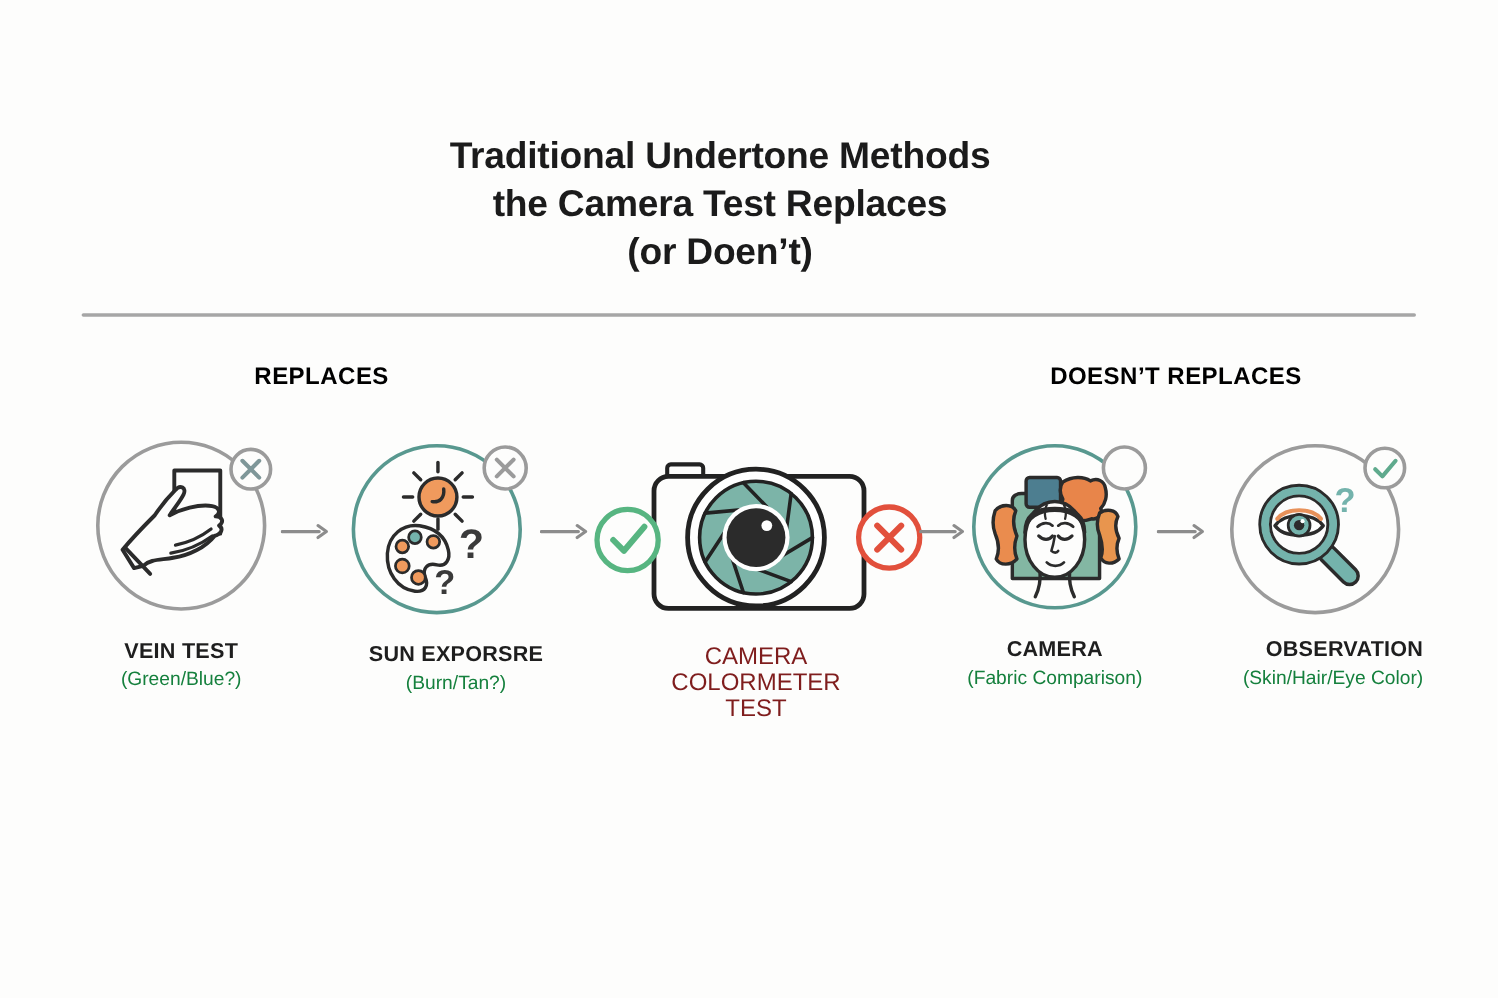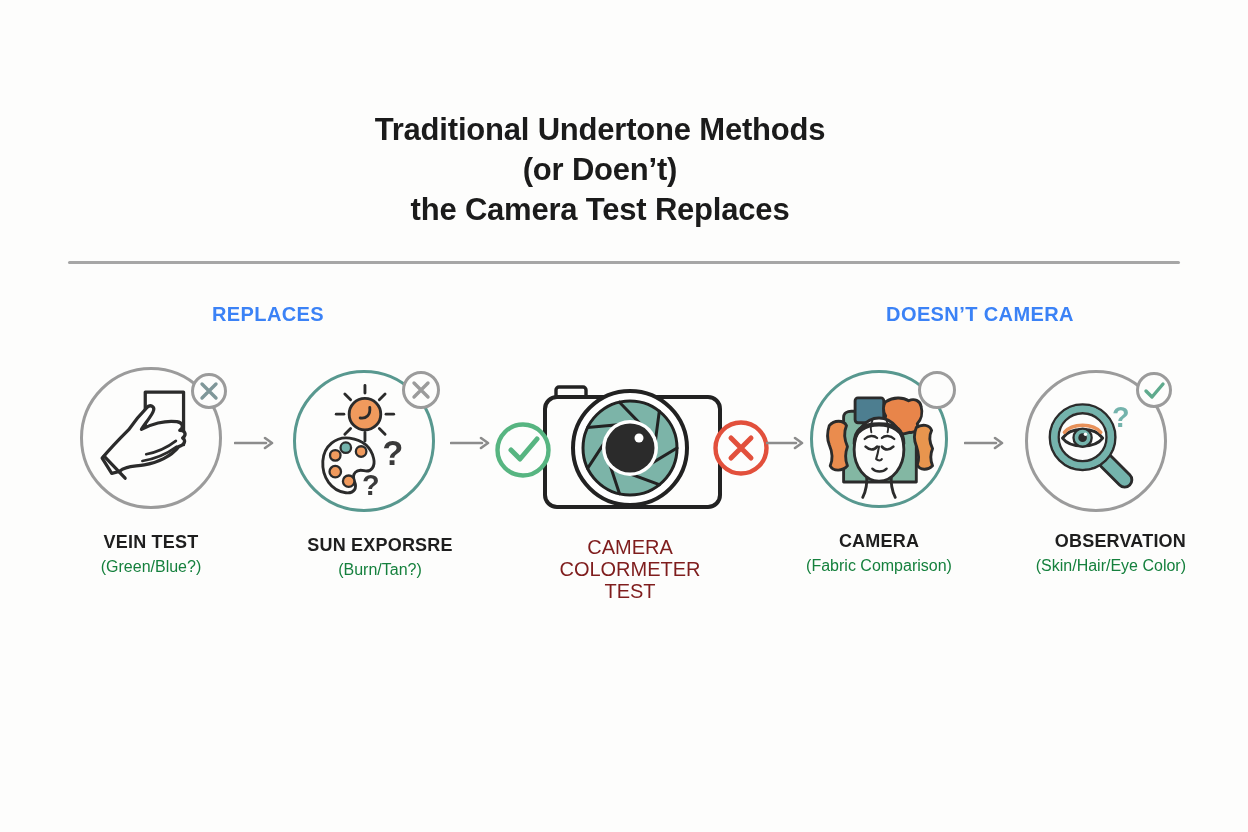--- a/index.html
+++ b/index.html
@@ -5,21 +5,21 @@
   html,body{margin:0;padding:0;background:#ffffff;}
   .canvas{
     position:relative;width:1248px;height:832px;background:#fdfdfc;
     font-family:"Liberation Sans", sans-serif;color:#1e1e1e;overflow:hidden;
   }
   .title{
     position:absolute;left:0;top:110px;width:1200px;text-align:center;
     font-size:31px;font-weight:700;line-height:40px;color:#1b1b1b;letter-spacing:-0.2px;
   }
   .divider{position:absolute;left:68px;top:261px;width:1112px;height:3px;background:#a6a6a6;border-radius:2px;}
-  .hdr{position:absolute;top:303px;font-size:20px;font-weight:700;letter-spacing:0.4px;text-align:center;color:#3b82f6;}
+  .hdr{position:absolute;top:303px;font-size:20px;font-weight:700;letter-spacing:0.4px;text-align:center;color:#000000;}
   .hdr-left{left:168px;width:200px;}
   .hdr-right{left:855px;width:250px;}
   .circle{position:absolute;border-radius:50%;background:#fdfdfc;box-sizing:border-box;}
   .ring-gray{border:3px solid #9b9b9b;}
   .ring-teal{border:3px solid #58988f;}
   .circle svg{position:absolute;left:0;top:0;width:100%;height:100%;}
   .badge{position:absolute;}
   .method-label{position:absolute;text-align:center;color:#1e1e1e;}
   .lbl{font-size:18px;font-weight:700;letter-spacing:0.2px;}
   .sub{font-size:16px;margin-top:5px;color:#15803d;}
@@ -28,28 +28,28 @@
   .arrow{position:absolute;}
   svg text{font-family:"Liberation Sans", sans-serif;}
 </style>
 </head>
 <body>
 
 <div class="canvas">
 
   <div class="title">
     <div>Traditional Undertone Methods</div>
+    <div>the Camera Test Replaces</div>
     <div>(or Doen’t)</div>
-    <div>the Camera Test Replaces</div>
   </div>
 
   <div class="divider"></div>
 
   <div class="hdr hdr-left">REPLACES</div>
-  <div class="hdr hdr-right">DOESN’T CAMERA</div>
+  <div class="hdr hdr-right">DOESN’T REPLACES</div>
 
   <div class="circle ring-gray" style="left:80px;top:367px;width:142px;height:142px;">
     <svg viewBox="0 0 142 142">
       <g fill="#fdfdfc" stroke="#2b2b2b" stroke-width="3.4" stroke-linejoin="round" stroke-linecap="round">
         <rect x="65" y="23" width="40" height="55"></rect>
         <path d="M30,108 L20,92 C30,80 40,70 48,62 C52,56 60,46 66,40 C70,35 76,38 73,44 C70,50 64,57 61,62 C70,57 86,52 98,54 C104,55 106,60 101,63 C106,63 109,67 104,71 C108,74 106,78 100,80 C92,90 78,97 64,99 C54,101 44,100 38,106 Z"></path>
         <path d="M22,90 L44,113" fill="none"></path>
         <path d="M66,88 C76,86 88,81 97,74" fill="none" stroke-width="2.8"></path>
         <path d="M62,95 C74,93 87,88 98,80" fill="none" stroke-width="2.8"></path>
       </g>

